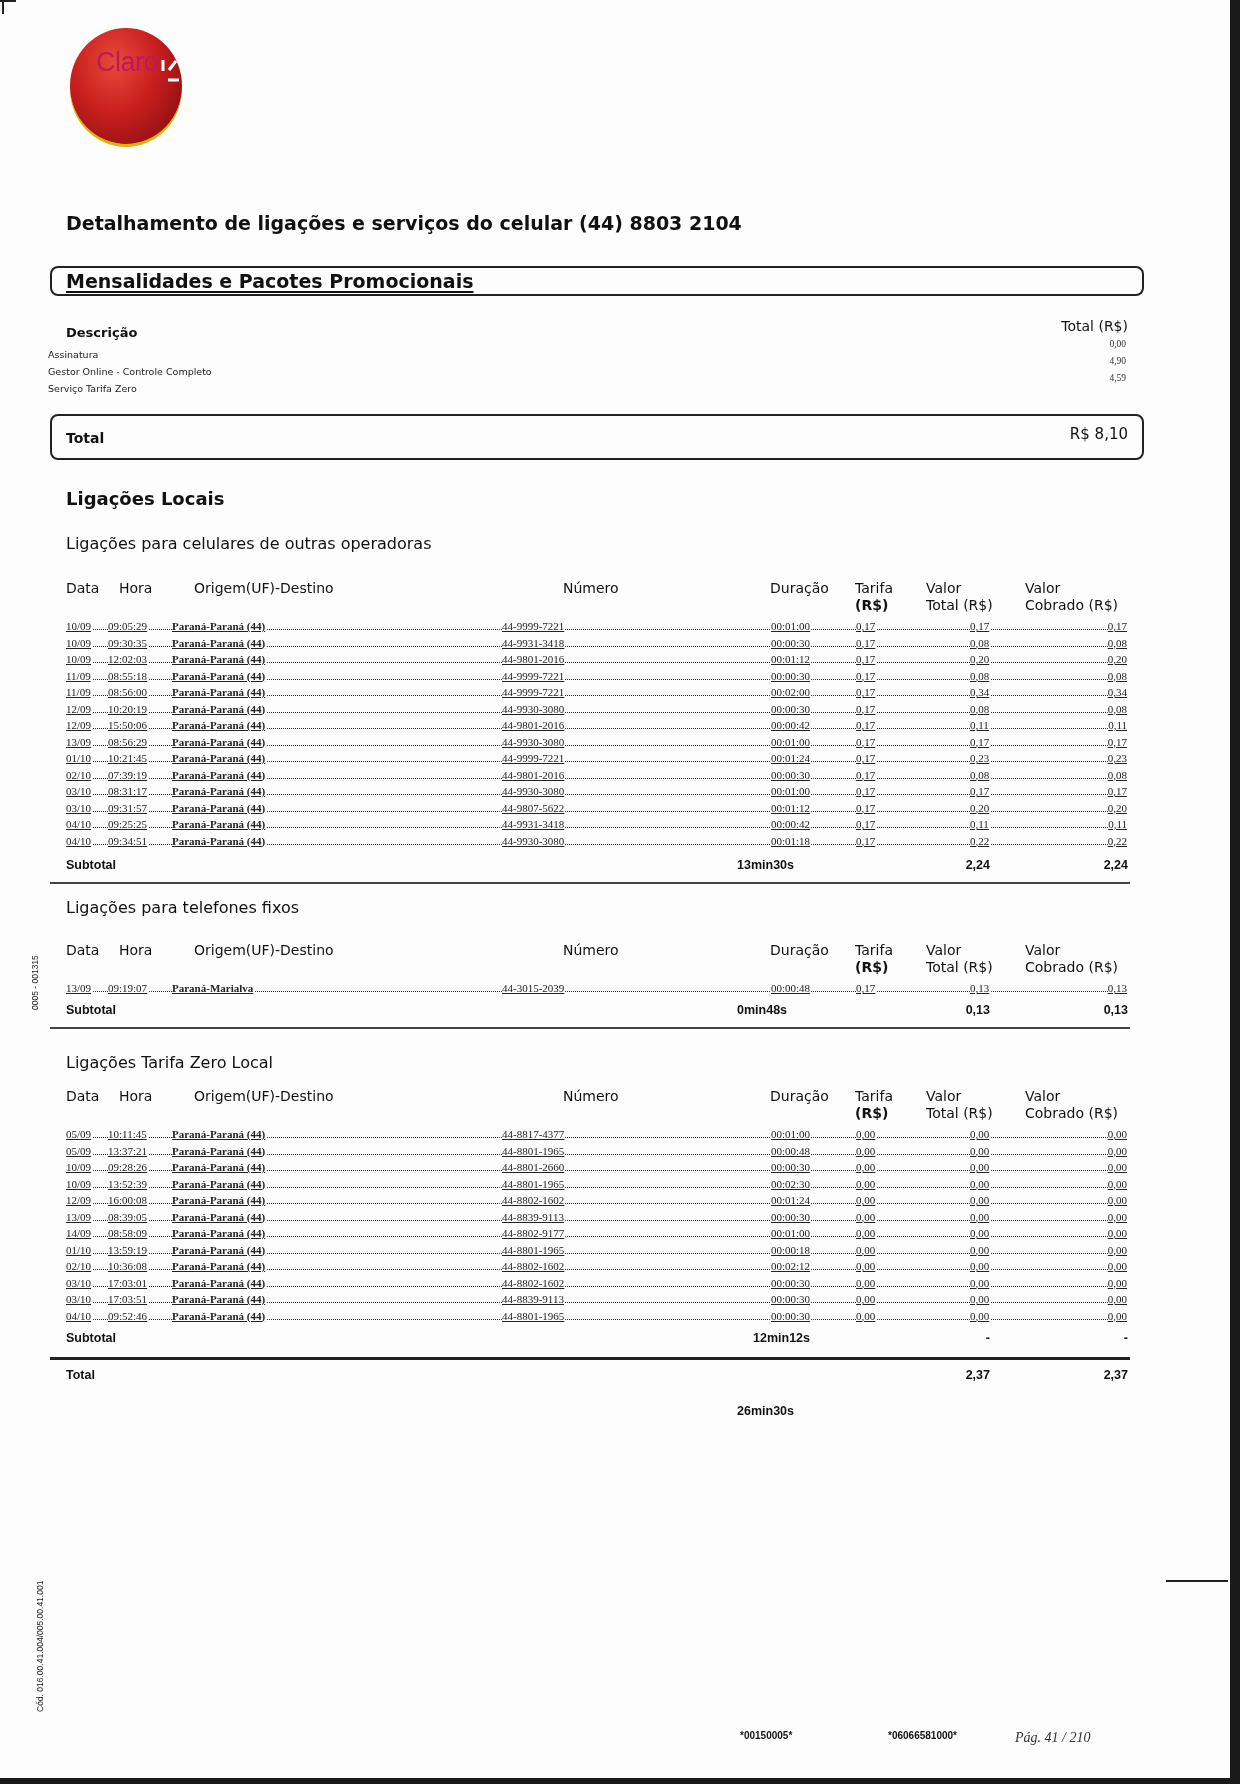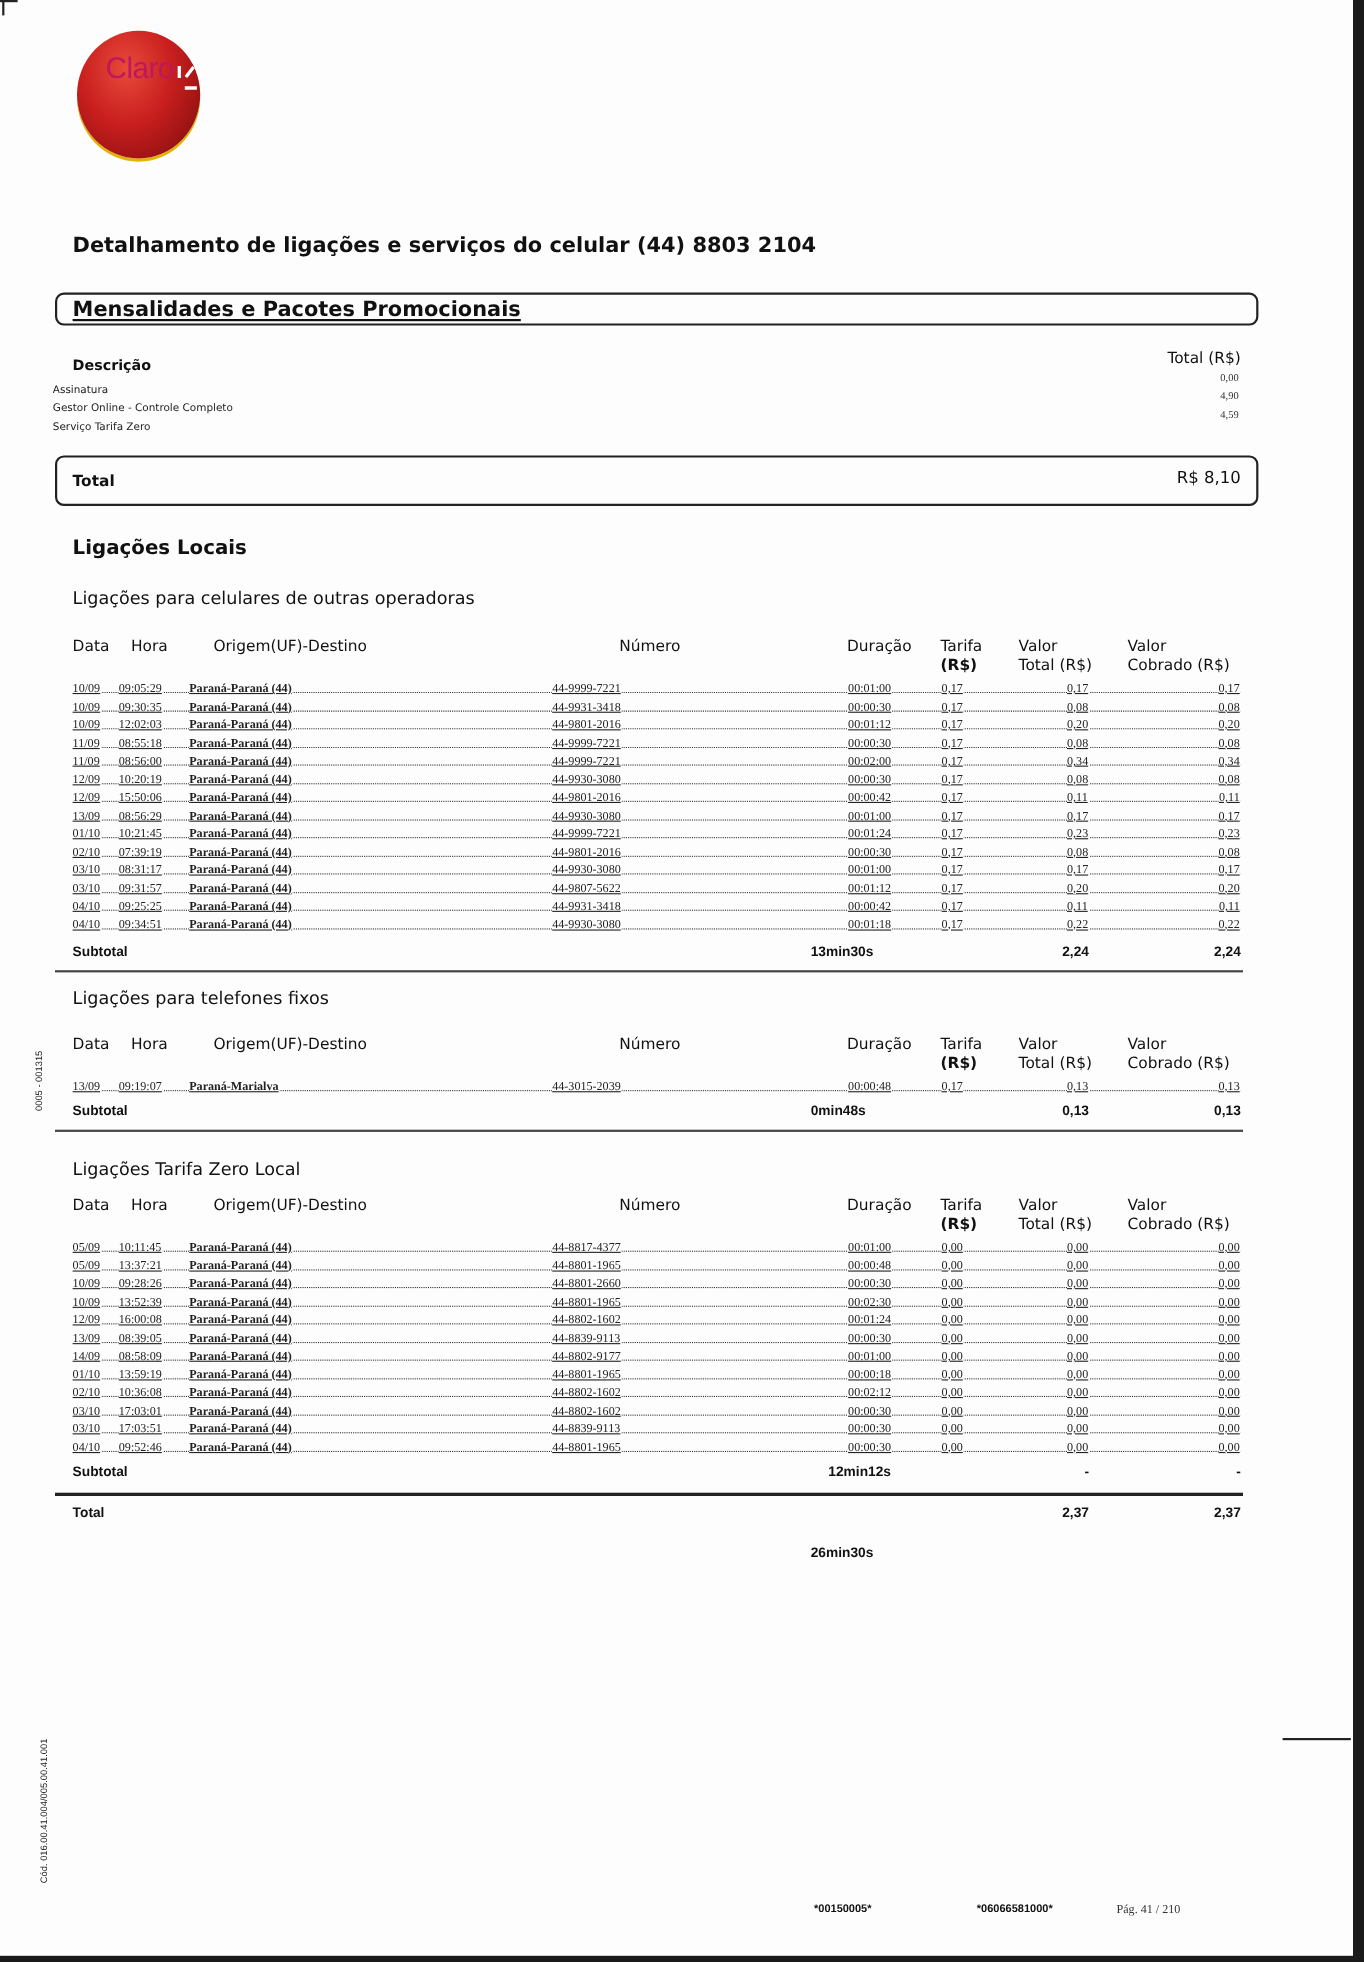--- a/index.html
+++ b/index.html
@@ -56,21 +56,21 @@
 
   .subtotal-row { position: absolute; left: 66px; width: 1062px; height: 16px; font-family: "Liberation Sans", sans-serif; font-weight: bold; font-size: 12.5px; }
   .subtotal-row span { position: absolute; top: 0; }
   .rule { position: absolute; left: 50px; width: 1080px; height: 2px; background: #444; }
   .rule.thick { height: 3px; background: #222; }
 
   .side-text { position: absolute; font-family: "Liberation Sans", sans-serif; font-size: 8.5px; color: #222;
     transform: rotate(-90deg); transform-origin: left top; white-space: nowrap; }
 
   .footer { position: absolute; top: 1730px; font-family: "Liberation Sans", sans-serif; font-size: 10px; font-weight: bold; }
-  .footer.pg { font-weight: normal; font-family: "Liberation Serif", serif; font-size: 11px; color: #333; }
+  .footer.pg { font-weight: normal; font-family: "Liberation Serif", serif; font-size: 14px; color: #333; font-style: italic; }
 </style>
 </head>
 <body>
 
 <div class="corner-mark"></div>
 <div class="corner-mark2"></div>
 <div class="edge-right"></div>
 <div class="edge-bottom"></div>
 <div class="side-dash"></div>
 

